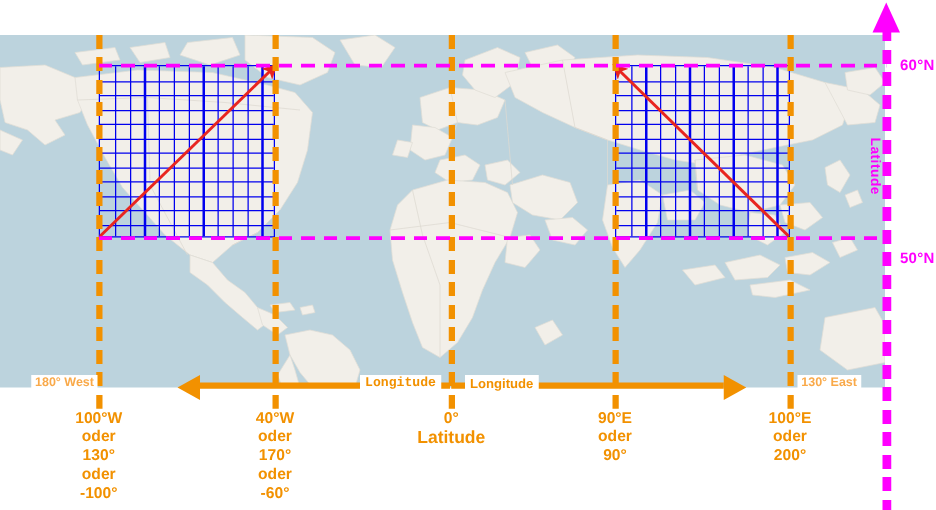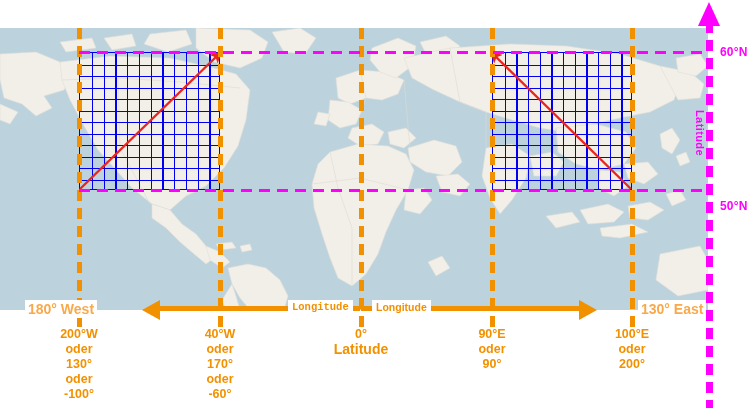--- a/index.html
+++ b/index.html
@@ -43,21 +43,21 @@
   .lon-head{position:absolute;width:0;height:0;
      border-top:10.5px solid transparent;border-bottom:10.5px solid transparent;}
   #head-l{border-right:18px solid #f29100;}
   #head-r{border-left:18px solid #f29100;}
 
   .lon-word{position:absolute;color:#f29100;font-size:10.5px;font-weight:700;
      background:#ffffff;padding:1px 4px 1px 4px;white-space:nowrap;
      font-family:"Liberation Mono","DejaVu Sans Mono",monospace;}
   .lon-word.sans{font-family:"Liberation Sans",sans-serif;}
 
-  .edge-label{position:absolute;color:#f9a949;font-size:14px;font-weight:700;
+  .edge-label{position:absolute;color:#f9a949;font-size:10px;font-weight:700;
      background:#ffffff;padding:1px 3px;white-space:nowrap;}
 
   .tick-label{position:absolute;color:#f29100;font-size:12.5px;font-weight:700;
      text-align:center;line-height:15px;white-space:nowrap;
      transform:translateX(-50%);}
   .tick-label .gw{font-size:14px;}
 </style>
 </head>
 <body>
 
@@ -224,21 +224,21 @@
   <div id="lon-bar-r" style="left:361px;top:305.5px;width:218px;"></div>
   <div class="lon-head" id="head-r" style="left:579px;top:300px;"></div>
 
   <div class="lon-word" style="left:288px;top:300px;">Longitude</div>
   <div class="lon-word sans" style="left:372px;top:300px;">Longitude</div>
 
   <div class="edge-label" style="left:25px;top:300px;">180° West</div>
   <div class="edge-label" style="left:638px;top:300px;">130° East</div>
 
   <div class="tick-label" style="left:79px;top:327px;">
-    <div>200°W</div>
+    <div>100°W</div>
     <div>oder</div>
     <div>130°</div>
     <div>oder</div>
     <div>-100°</div>
   </div>
 
   <div class="tick-label" style="left:220px;top:327px;">
     <div>40°W</div>
     <div>oder</div>
     <div>170°</div>

